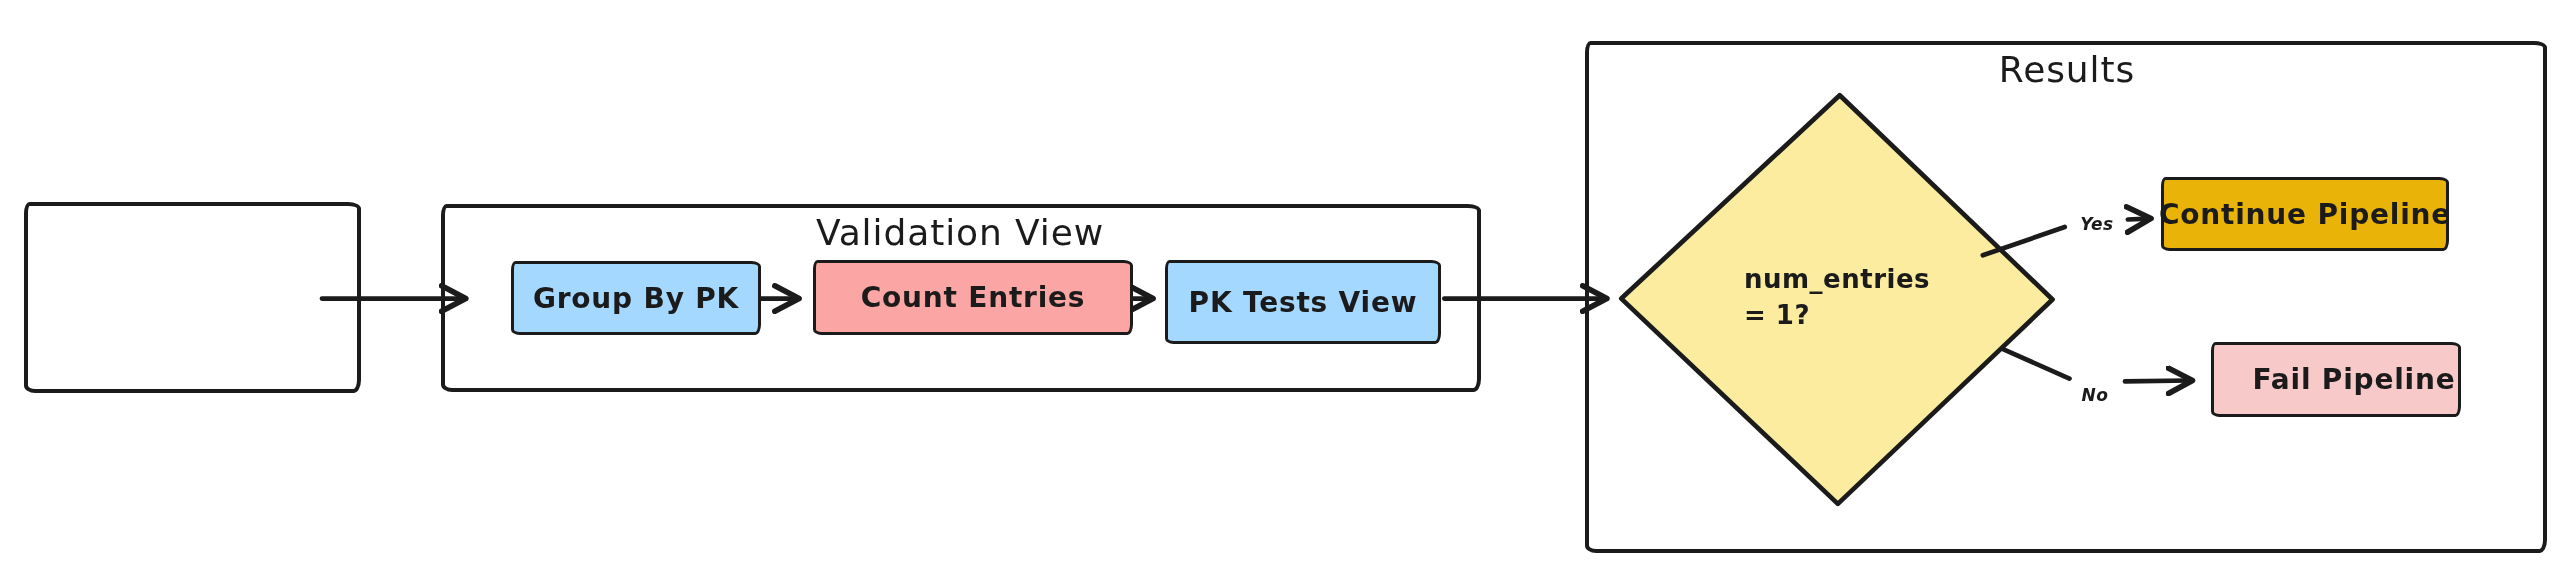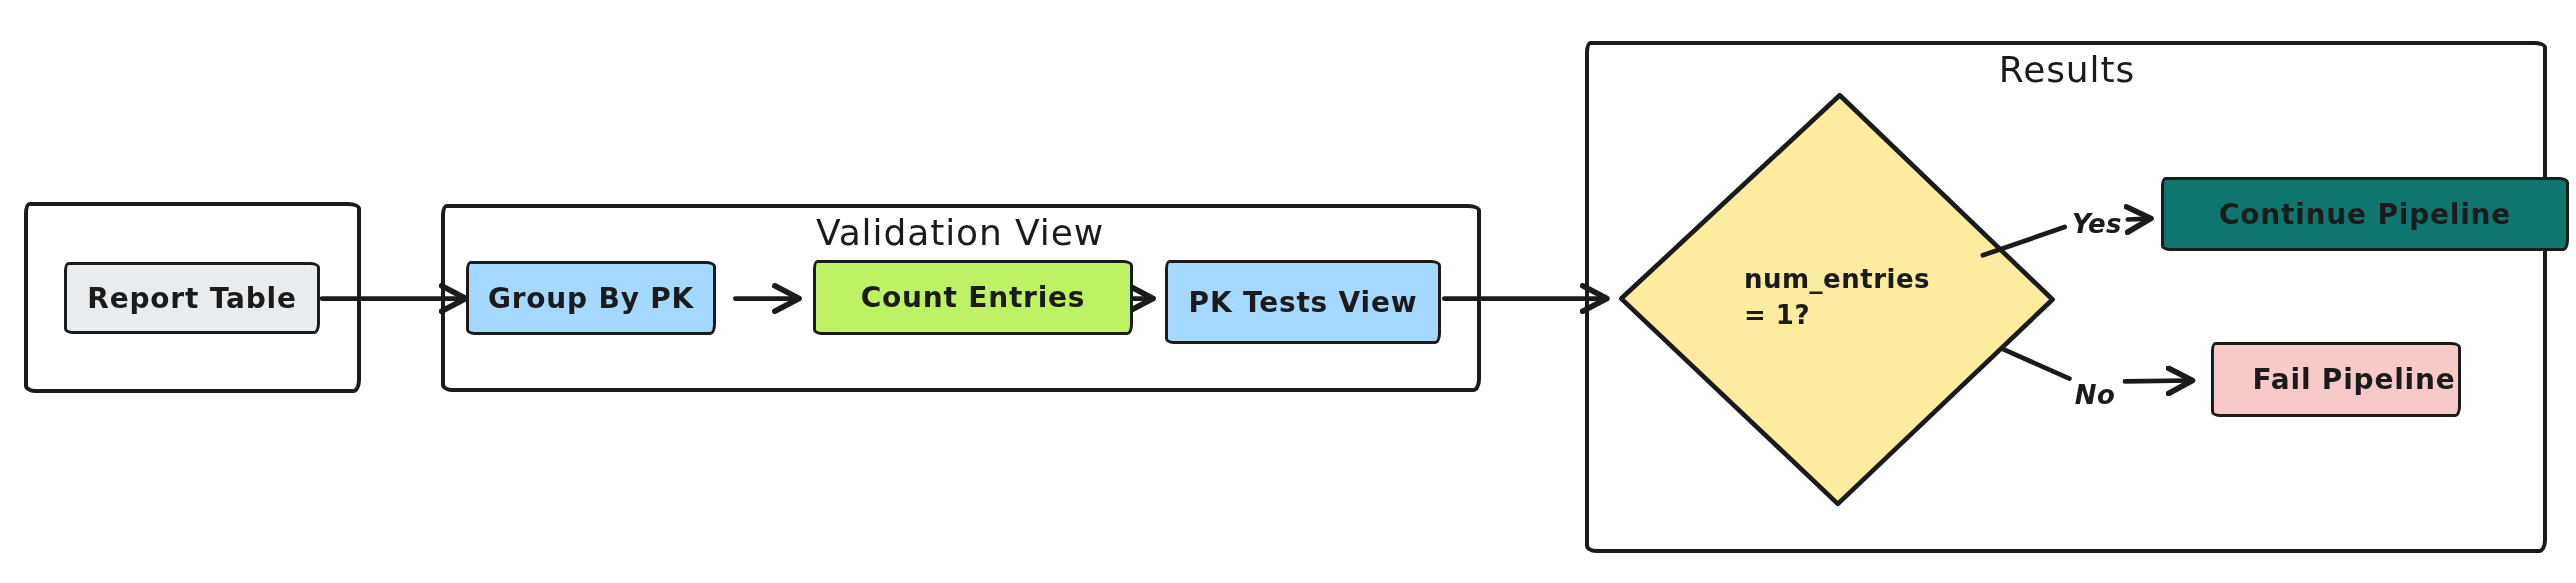--- a/index.html
+++ b/index.html
@@ -37,21 +37,21 @@
     position: absolute;
     transform: translate(-50%, -50%);
     font-size: 36px;
     font-weight: 400;
     letter-spacing: 0.9px;
     white-space: nowrap;
   }
   .edgelabel {
     position: absolute;
     transform: translate(-50%, -50%);
-    font-size: 26px;
+    font-size: 17px;
     font-weight: 600;
     font-style: italic;
     letter-spacing: 0.5px;
     white-space: nowrap;
   }
   .diamond-label {
     position: absolute;
     transform: translate(-50%, -50%);
     text-align: left;
     font-size: 26px;
@@ -88,37 +88,34 @@
     <line x1="2106" y1="271" x2="2193" y2="241" stroke-width="5" stroke-linecap="round"></line>
     <line x1="2260" y1="233" x2="2282" y2="232" stroke-width="5" stroke-linecap="round" marker-end="url(#arrow)"></line>
 
     <line x1="2128" y1="371" x2="2198" y2="402" stroke-width="5" stroke-linecap="round"></line>
     <line x1="2257" y1="405" x2="2326" y2="404" stroke-width="5" stroke-linecap="round" marker-end="url(#arrow)"></line>
   </svg>
 
   <div class="grouptitle" style="left:960px; top:232px;">Validation View</div>
   <div class="grouptitle" style="left:2067px; top:69px;">Results</div>
 
-  <div class="node" style="left: 64px; top: 262px; width: 256px; height: 72px; background: rgb(233, 236, 239);">
-    <span>Report Table</span>
-  </div>
 
-  <div class="node" style="left: 466px; top: 261px; width: 250px; height: 74px; background: rgb(165, 216, 255);">
+  <div class="node" style="left: 511px; top: 261px; width: 250px; height: 74px; background: rgb(165, 216, 255);">
     <span>Group By PK</span>
   </div>
 
-  <div class="node" style="left: 813px; top: 260px; width: 320px; height: 75px; background: #bef264;">
+  <div class="node" style="left: 813px; top: 260px; width: 320px; height: 75px; background: #fca5a5;">
     <span>Count Entries</span>
   </div>
 
   <div class="node" style="left: 1165px; top: 260px; width: 276px; height: 84px; background: rgb(165, 216, 255);">
     <span>PK Tests View</span>
   </div>
 
-  <div class="node" style="left: 2161px; top: 177px; width: 408px; height: 74px; background: #0f766e;">
+  <div class="node" style="left: 2161px; top: 177px; width: 288px; height: 74px; background: #eab308;">
     <span>Continue Pipeline</span>
   </div>
 
   <div class="node" style="left: 2211px; top: 342px; width: 250px; height: 75px; background: rgb(248, 201, 201); padding-left: 36px;">
     <span>Fail Pipeline</span>
   </div>
 
   <div class="diamond-label" style="left:1837px; top:297px;">
     <div>num_entries</div>
     <div>= 1?</div>

